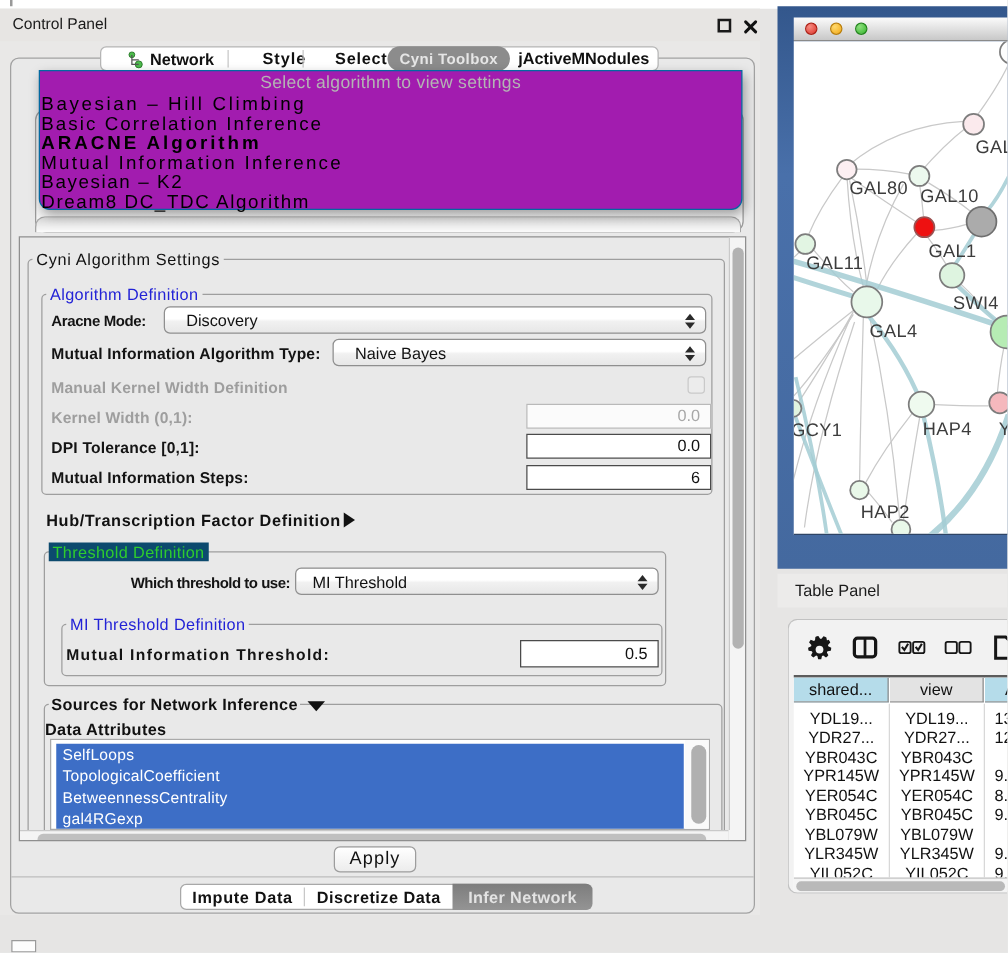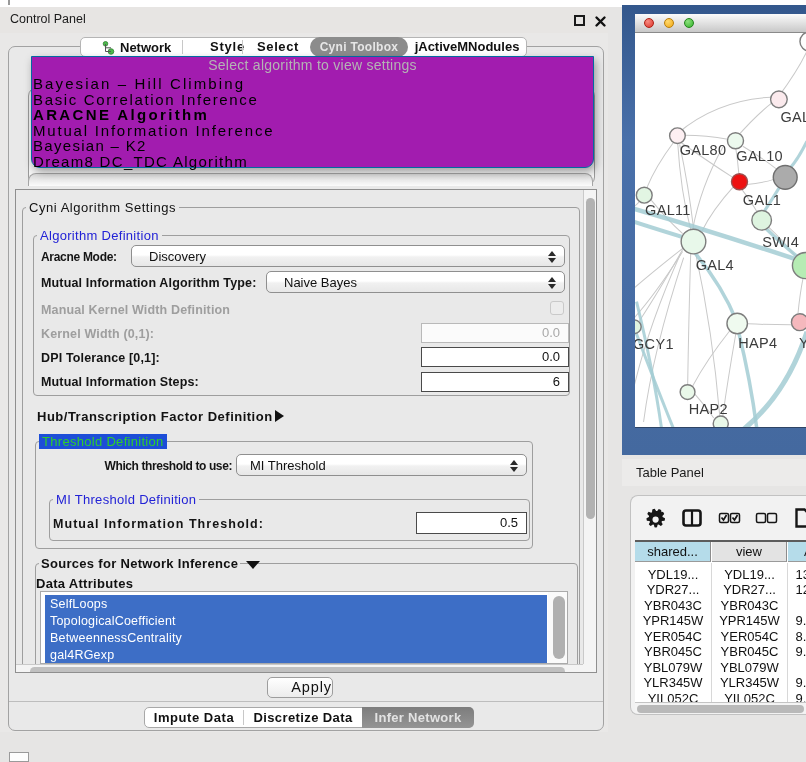--- a/index.html
+++ b/index.html
@@ -75,21 +75,21 @@
     <div class="lbl" style="left:25px;top:161px;">DPI Tolerance [0,1]:</div>
     <div class="inp" style="left:405px;top:157px;width:148px;height:20px;line-height:18px;">0.0</div>
 
     <div class="lbl" style="left:25px;top:185px;">Mutual Information Steps:</div>
     <div class="inp" style="left:405px;top:182px;width:148px;height:20px;line-height:18px;">6</div>
 
     <div class="abs" style="left:21px;top:219px;font-size:13px;font-weight:bold;color:#111;letter-spacing:0.5px;">Hub/Transcription Factor Definition</div>
     <div class="abs" style="left:259px;top:220px;width:0;height:0;border-top:6px solid transparent;border-bottom:6px solid transparent;border-left:9px solid #111;"></div>
 
     <div class="grp" style="left:19px;top:251px;width:498px;height:108px;"></div>
-    <div class="grplbl" style="left:23px;top:244px;color:#2ecc2e;background:#1d4ed8;padding:0 3px;">Threshold Definition</div>
+    <div class="grplbl" style="left:23px;top:244px;color:#2ecc2e;background:#0c4a6e;padding:0 3px;">Threshold Definition</div>
 
     <div class="lbl" style="left:67px;top:269px;width:149px;text-align:right;font-size:12px;letter-spacing:-0.4px;">Which threshold to use:</div>
     <div class="combo" style="left:220px;top:264px;width:291px;">
       <div class="txt" style="left:13px;">MI Threshold</div>
       <div class="updn">
           <div class="u"></div>
           <div class="d"></div>
         </div>
     </div>
 
@@ -125,38 +125,38 @@
   <div class="abs" style="left:80px;top:30px;width:447px;height:20px;background:#ffffff;border:1px solid #b5b5b5;border-radius:5px;font-size:13px;font-weight:bold;color:#111;">
     <svg class="abs" style="left:21px;top:3px" width="14" height="14" viewBox="0 0 14 14">
         <circle cx="3.5" cy="2.8" r="2.3" fill="#4cbb4c" stroke="#2e7d2e" stroke-width="0.8"></circle>
         <circle cx="9" cy="10.5" r="2.8" fill="#4cbb4c" stroke="#2e7d2e" stroke-width="0.8"></circle>
         <path d="M3.5 3 L3.5 10.5 L9 10.5 M3.5 6.8 L9 6.8" stroke="#555" stroke-width="1" fill="none"></path>
       </svg>
     <div class="abs" style="left:39px;top:2px;width:62px;line-height:16px;">Network</div>
     <div class="abs" style="left:101px;top:2px;width:1px;height:14px;background:#c8c8c8;"></div>
     <div class="abs" style="left:102px;top:0;width:62px;height:18px;line-height:18px;text-align:right;letter-spacing:0.8px;">Style</div>
     <div class="abs" style="left:160.5px;top:2px;width:1px;height:14px;background:#c8c8c8;"></div>
-    <div class="abs" style="left:165px;top:0;width:64px;height:18px;line-height:18px;text-align:center;letter-spacing:0.6px;">Select</div>
+    <div class="abs" style="left:165px;top:0;width:64px;height:18px;line-height:18px;text-align:right;letter-spacing:0.6px;">Select</div>
     <div class="abs" style="left:229px;top:-1px;width:98px;height:20px;line-height:20px;text-align:center;background:#8c8c8c;color:#e6e6e6;font-size:12px;letter-spacing:0.3px;border-radius:10px;">Cyni Toolbox</div>
     <div class="abs" style="left:327px;top:0;width:118px;height:18px;line-height:18px;text-align:center;">jActiveMNodules</div>
   </div>
 
   <div class="abs" style="left:16px;top:49px;width:563px;height:112px;background:#a21caf;border:1px solid #0369a1;border-radius:0 0 9px 9px;box-shadow:2px 4px 9px rgba(0,0,0,0.35);font-size:15px;color:#000;letter-spacing:1.55px;margin-left:15px;">
     <div style="text-align:center;color:#b4b4b4;height:17px;line-height:17px;font-size:14px;letter-spacing:0.26px;">Select algorithm to view settings</div>
     <div style="padding-left:1px;height:15.5px;line-height:15.5px;margin-top:2px;letter-spacing:2.1px;">Bayesian – Hill Climbing</div>
     <div style="padding-left:1px;height:15.5px;line-height:15.5px;letter-spacing:1.65px;">Basic Correlation Inference</div>
     <div style="padding-left:1px;height:15.5px;line-height:15.5px;font-weight:bold;letter-spacing:2.35px;">ARACNE Algorithm</div>
     <div style="padding-left:1px;height:15.5px;line-height:15.5px;letter-spacing:1.8px;">Mutual Information Inference</div>
     <div style="padding-left:1px;height:15.5px;line-height:15.5px;letter-spacing:1.3px;">Bayesian – K2</div>
     <div style="padding-left:1px;height:15.5px;line-height:15.5px;letter-spacing:1.3px;">Dream8 DC_TDC Algorithm</div>
   </div>
 
   <div class="abs" style="left:9px;top:693.5px;width:594px;height:1px;background:#bdbdbd;"></div>
 
-  <div class="abs" style="left:267px;top:670px;width:66px;height:21px;background:linear-gradient(#ffffff,#ececec);border:1px solid #9d9d9d;border-radius:5px;text-align:right;line-height:19px;font-size:14.5px;color:#111;letter-spacing:0.9px;">Apply</div>
+  <div class="abs" style="left:267px;top:670px;width:66px;height:21px;background:linear-gradient(#ffffff,#ececec);border:1px solid #9d9d9d;border-radius:5px;text-align:center;line-height:19px;font-size:14.5px;color:#111;letter-spacing:0.9px;">Apply</div>
 
   <div class="abs" style="left:144px;top:700px;width:329px;height:21px;background:#ffffff;border:1px solid #a8a8a8;border-radius:5px;font-size:13px;font-weight:bold;color:#111;">
     <div class="abs" style="left:0;top:0;width:98px;height:19px;line-height:19px;text-align:center;letter-spacing:0.55px;">Impute Data</div>
     <div class="abs" style="left:98px;top:2px;width:1px;height:15px;background:#c8c8c8;"></div>
     <div class="abs" style="left:99px;top:0;width:118px;height:19px;line-height:19px;text-align:center;letter-spacing:0.4px;">Discretize Data</div>
     <div class="abs" style="left:217px;top:-1px;width:112px;height:21px;line-height:21px;text-align:center;background:linear-gradient(#7d7d7d,#949494);color:#e3e3e3;border-radius:0 5px 5px 0;letter-spacing:0.3px;">Infer Network</div>
   </div>
 </div>
 
 <div class="abs" style="left:9px;top:752px;width:20px;height:10px;background:#fdfdfd;border:1px solid #9a9a9a;"></div>

